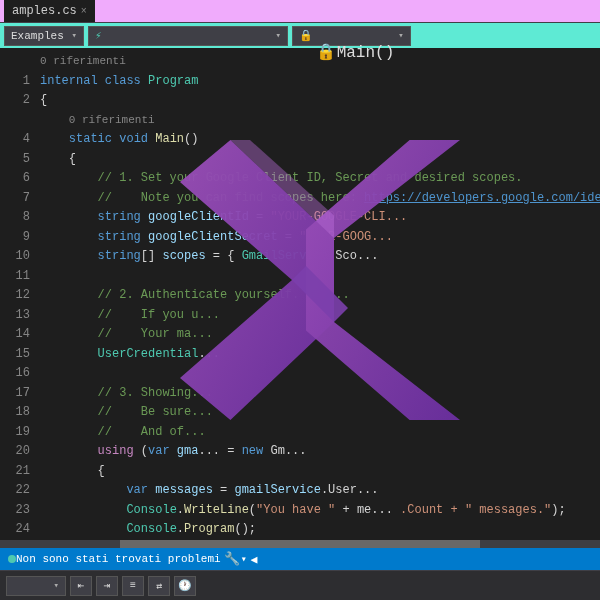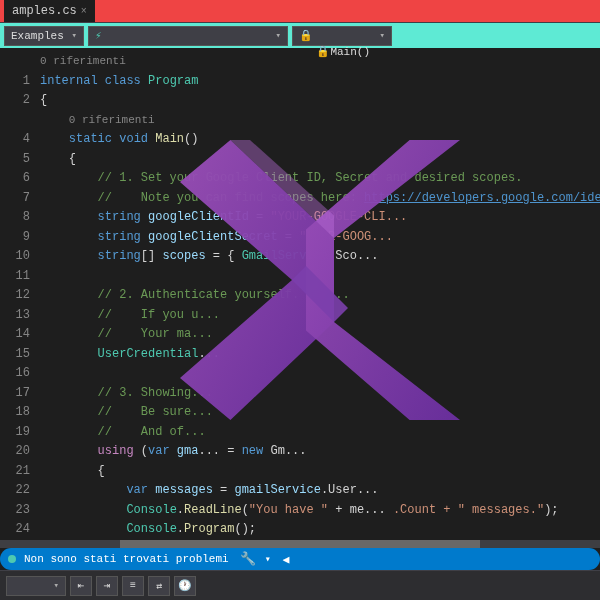--- a/index.html
+++ b/index.html
@@ -7,21 +7,21 @@
       width: 600px;
       height: 600px;
       background: #1e1e1e;
       font-family: 'Consolas', 'Courier New', monospace;
       overflow: hidden;
       position: relative;
     }
 
     
     .title-bar {
-      background: #ef4444;
+      background: #f0abfc;
       height: 22px;
       display: flex;
       align-items: center;
       padding: 0 4px;
     }
     .tab {
       display: flex;
       align-items: center;
       background: #1e1e1e;
       color: #ccc;
@@ -118,22 +118,21 @@
       bottom: 30px;
       left: 0;
       right: 0;
       height: 22px;
       background: #007acc;
       display: flex;
       align-items: center;
       padding: 0 8px;
       font-size: 11px;
       color: white;
-      gap: 8px;
-      border-radius: 11px;
+      gap: 0;
     }
     .status-dot {
       width: 8px;
       height: 8px;
       background: #4ec9b0;
       border-radius: 50%;
       display: inline-block;
     }
 
     
@@ -225,21 +224,21 @@
   <div class="nav-dropdown">
     <span>Examples</span>
     <span class="nav-arrow">▾</span>
   </div>
   <div class="nav-dropdown nav-dropdown-wide">
     <span style="color:#4ec9b0; font-size:11px;">⚡</span>
     <span class="nav-arrow">▾</span>
   </div>
   <div class="nav-dropdown nav-dropdown-med">
     <span style="color:#9cdcfe; font-size:11px;">🔒</span>
-    <span style="font-size:11px; color:#ddd;margin-top:32px;">🔒Main()</span>
+    <span style="font-size:16px; color:#ddd;margin-top:32px;">🔒Main()</span>
     <span class="nav-arrow">▾</span>
   </div>
 </div>
 
 <div class="main-content">
   <div class="code-container">
     <div class="line-numbers">
       <div></div>
       <div>1</div>
       <div>2</div>
@@ -297,21 +296,21 @@
 
       <div class="code-line"></div>
 
       <div class="code-line">        <span class="comment">// 3. Showing...</span></div>
       <div class="code-line">        <span class="comment">//    Be sure...</span></div>
       <div class="code-line">        <span class="comment">//    And of...</span></div>
 
       <div class="code-line">        <span class="kw2">using</span> (<span class="kw">var</span> <span class="var-name">gma</span>... = <span class="kw">new</span> Gm...</div>
       <div class="code-line">        {</div>
       <div class="code-line">            <span class="kw">var</span> <span class="var-name">messages</span> = <span class="var-name">gmailService</span>.User...</div>
-      <div class="code-line">            <span class="type">Console</span>.<span class="method">ReadLine</span>(<span class="string">"You have "</span> + me... <span class="string">.Count + " messages."</span>);</div>
+      <div class="code-line">            <span class="type">Console</span>.<span class="method">WriteLine</span>(<span class="string">"You have "</span> + me... <span class="string">.Count + " messages."</span>);</div>
       <div class="code-line">            <span class="type">Console</span>.<span class="method">Program</span>();</div>
       <div class="code-line">        }</div>
 
     </div>
   </div>
 </div>
 
 <div class="vs-logo">
   <svg viewBox="0 0 100 100" xmlns="http://www.w3.org/2000/svg">
 

